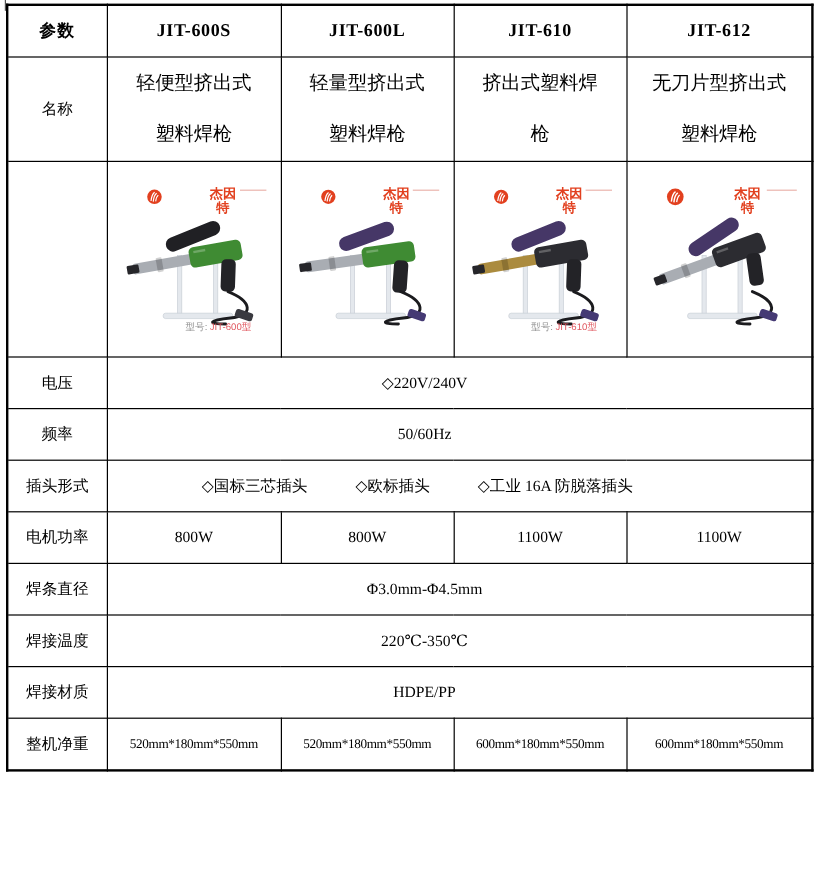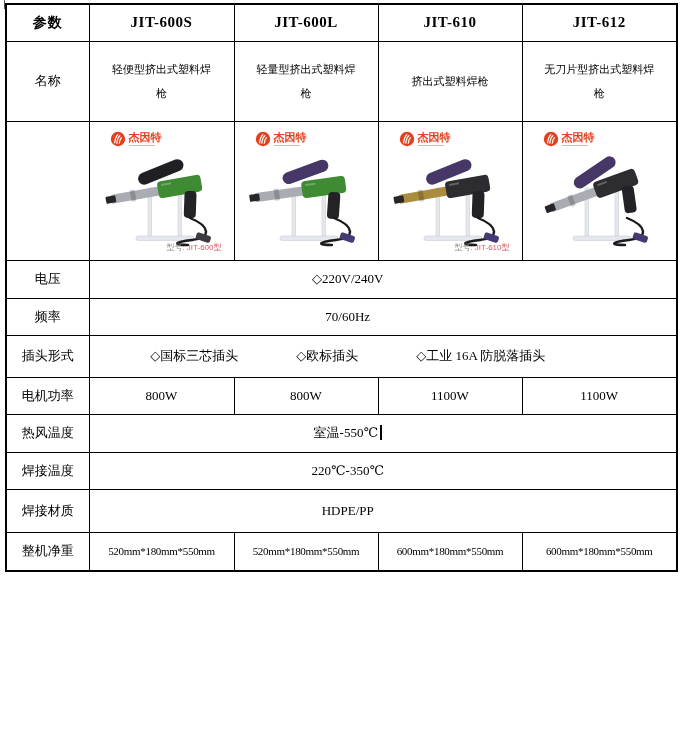--- a/index.html
+++ b/index.html
@@ -5,39 +5,39 @@
   html,body{margin:0;padding:0;}
   body{
     width:681px;height:735px;background:#ffffff;overflow:hidden;position:relative;
     font-family:"Liberation Serif","DejaVu Serif",serif;color:#000;
   }
   .artifact{position:absolute;left:4px;top:0;width:1px;height:9px;background:#555;}
   table.spec{
     position:absolute;left:5px;top:3px;width:671px;
     border-collapse:collapse;table-layout:fixed;border:2px solid #000;
   }
-  td{border:1px solid #000;text-align:center;vertical-align:middle;padding:0;
+  td{border:1px solid #000;text-align:center;vertical-align:middle;padding:12px;
      font-size:13px;overflow:hidden;}
   tr.r1{height:37px}  tr.r2{height:80px}  tr.r3{height:138px}
   tr.r4{height:38px}  tr.r5{height:37px}  tr.r6{height:42px}
   tr.r7{height:37px}  tr.r8{height:41px}  tr.r9{height:42px}
   tr.r10{height:38px} tr.r11{height:37px} tr.r12{height:38px}
   tr.r13{height:43px} tr.r14{height:39px} tr.r15{height:39px}
   .hdr{font-weight:bold;font-size:15px;letter-spacing:.5px;}
   .param-hdr{font-weight:bold;font-size:14px;letter-spacing:1px;}
   .label-cell{font-size:13px;}
-  .name-cell{padding:0 20px;line-height:24px;font-size:11px;}
+  .name-cell{padding:0 20px;line-height:43px;font-size:16px;}
   .merged{padding-right:70px;margin-left:44px;}
-  .plug-opts{display:flex;justify-content:center;gap:58px;padding-right:70px;}
+  .plug-opts{display:flex;justify-content:center;gap:40px;padding-right:70px;}
   .box-val{font-size:11px;letter-spacing:-0.3px;margin-top:24px;}
   .caret{display:inline-block;width:2px;height:15px;background:#000;margin-left:2px;vertical-align:-3px;}
   
   .photo{position:relative;width:100%;height:138px;background:#fff;}
   .logo-row{position:absolute;top:9px;left:20px;display:flex;align-items:flex-start;gap:3px;}
-  .logo-txt-wrap{display:flex;flex-direction:column;align-items:flex-start;}
+  .logo-txt-wrap{display:flex;align-items:flex-start;margin-left:34px;}
   .logo-text{color:#e2401f;font-weight:bold;font-size:11px;line-height:12px;
              font-family:"Liberation Sans","DejaVu Sans",sans-serif;}
   .logo-tag{margin-top:2px;height:1px;width:26px;background:#eab4ac;}
   .gun-svg{position:absolute;left:50%;top:26px;transform:translateX(-50%);}
   .caption{position:absolute;right:12px;bottom:7px;font-size:8px;white-space:nowrap;
            font-family:Liberation Sans, sans-serif;}
   .cap-prefix{color:#909090;margin-right:2px;}
   .cap-model{color:#e0565e;}
 </style>
 </head>
@@ -219,21 +219,21 @@
     </td>
   </tr>
 
   <tr class="r4">
     <td class="label-cell">电压</td>
     <td class="merged" colspan="4">◇220V/240V</td>
   </tr>
 
   <tr class="r5">
     <td class="label-cell">频率</td>
-    <td class="merged" colspan="4">70/60Hz</td>
+    <td class="merged" colspan="4">50/60Hz</td>
   </tr>
 
   <tr class="r6">
     <td class="label-cell">插头形式</td>
     <td colspan="4">
       <div class="plug-opts">
         <span>◇国标三芯插头</span>
         <span>◇欧标插头</span>
         <span>◇工业 16A 防脱落插头</span>
       </div>
@@ -242,27 +242,25 @@
 
   <tr class="r7">
     <td class="label-cell">电机功率</td>
     <td>800W</td>
     <td>800W</td>
     <td>1100W</td>
     <td>1100W</td>
   </tr>
 
 
-
-  <tr class="r10">
-    <td class="label-cell">热风温度</td>
-    <td class="merged" colspan="4">
-      <span>室温-550℃</span><span class="caret"></span>
-    </td>
-  </tr>
+  <tr class="r9">
+    <td class="label-cell">焊条直径</td>
+    <td class="merged" colspan="4">Φ3.0mm-Φ4.5mm</td>
+  </tr>
+
 
   <tr class="r11">
     <td class="label-cell">焊接温度</td>
     <td class="merged" colspan="4">220℃-350℃</td>
   </tr>
 
 
   <tr class="r13">
     <td class="label-cell">焊接材质</td>
     <td class="merged" colspan="4">HDPE/PP</td>

